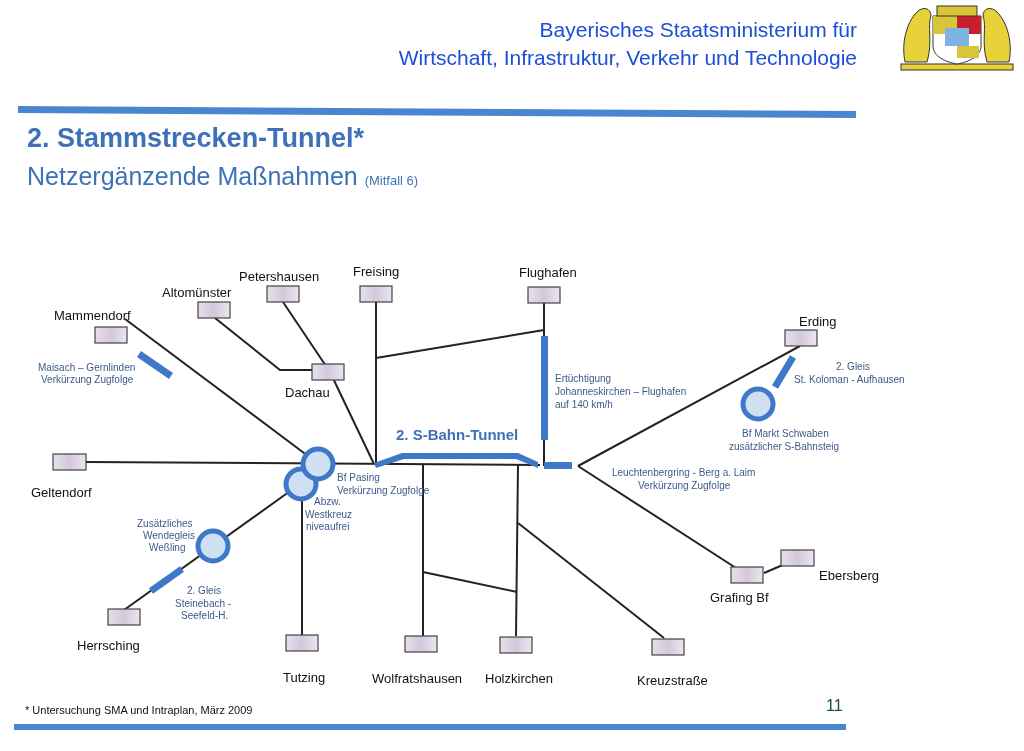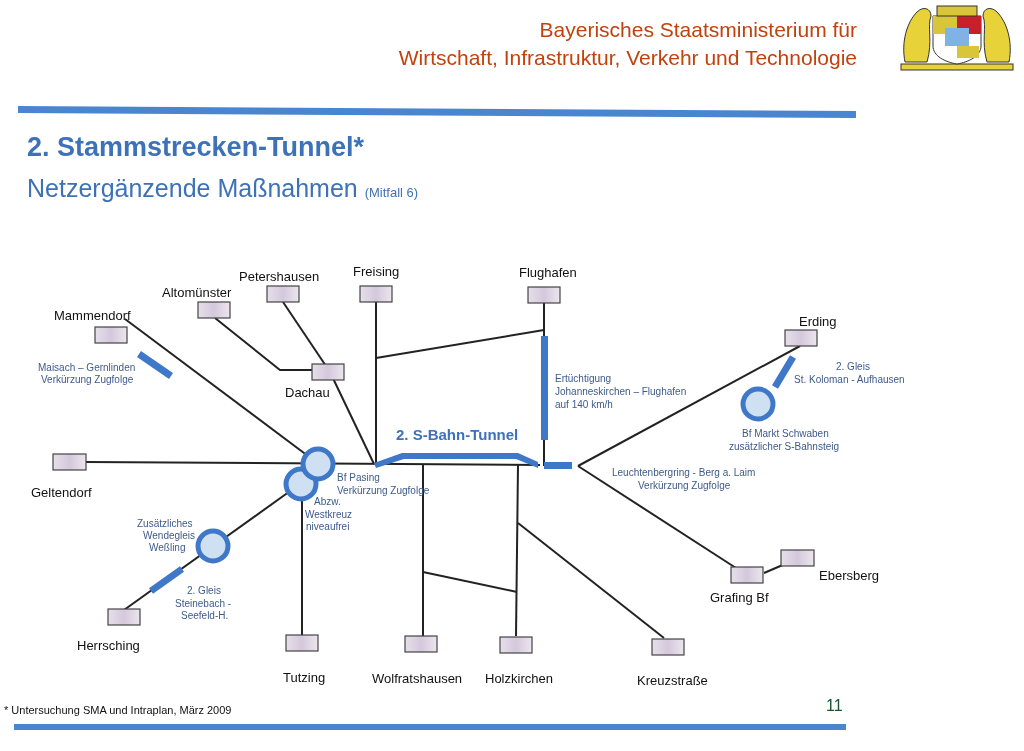--- a/index.html
+++ b/index.html
@@ -1,26 +1,26 @@
 <!DOCTYPE html>
 <html><head>
 <meta charset="utf-8">
 <style>
   html, body { margin:0; padding:0; background:#ffffff; }
   body { width:1024px; height:751px; position:relative; overflow:hidden; font-family:"Liberation Sans", sans-serif; }
-  .hdr { position:absolute; right:167px; text-align:right; color:#c2410c; font-size:21px; line-height:27px; }
+  .hdr { position:absolute; right:167px; text-align:right; color:#1d4ed8; font-size:21px; line-height:27px; }
   #hdr1 { top:16px; }
   #hdr2 { top:44px;text-align:center; }
   .bar { position:absolute; background:#4a86d0; height:7px; }
   #bar-top { left:18px; top:106px; width:838px; transform:rotate(0.35deg); transform-origin:left; }
   #bar-bottom { left:14px; top:724px; width:832px; height:6px; }
-  #title1 { position:absolute; left:27px; top:132px; font-size:27px; font-weight:bold; color:#3d72b8; }
-  #title2 { position:absolute; left:27px; top:174px; font-size:25px; color:#3d72b8; }
+  #title1 { position:absolute; left:27px; top:123px; font-size:27px; font-weight:bold; color:#3d72b8; }
+  #title2 { position:absolute; left:27px; top:162px; font-size:25px; color:#3d72b8; }
   #title2 small { font-size:13px; }
-  #footnote { position:absolute; left:4px; top:704px; font-size:11px; color:#111; }
+  #footnote { position:absolute; left:25px; top:704px; font-size:11px; color:#111; }
   #pagenum { position:absolute; left:826px; top:697px; font-size:16px; color:#14532d; }
   #crest { position:absolute; left:897px; top:2px; width:120px; height:72px; }
   svg#map { position:absolute; left:0; top:0; }
   .st { font-family:"Liberation Sans", sans-serif; font-size:13px; fill:#111; }
   .ann { font-family:"Liberation Sans", sans-serif; font-size:10px; fill:#3e5a8a; }
   .tun { font-family:"Liberation Sans", sans-serif; font-size:15px; font-weight:bold; fill:#3d72b8; }
 </style>
 </head>
 <body>
 

